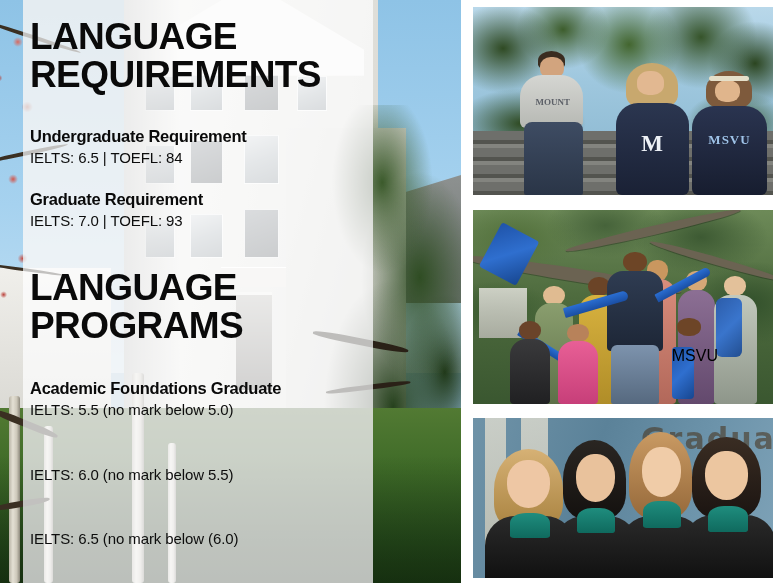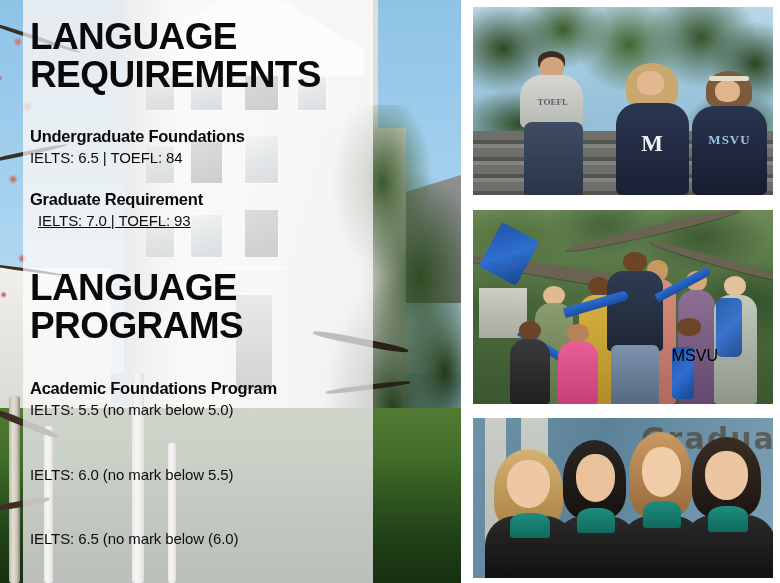--- a/index.html
+++ b/index.html
@@ -158,21 +158,21 @@
   }
   .detail {
     position:absolute;
     font-size:15px; font-weight:400; color:#0d0d0d;
     letter-spacing:-.1px; white-space:nowrap;
   }
 
   #ug-title  { left:0; top:127px; }
   #ug-detail { left:0; top:149px; }
   #gr-title  { left:0; top:190px; }
-  #gr-detail { left:8px; top:212px;text-decoration:underline; }
+  #gr-detail { left:0; top:212px; }
 
   #afp-title  { left:0; top:379px; }
   #afp-detail { left:0; top:401px; }
   #ubp-title  { left:0; top:444px; }
   #ubp-detail { left:0; top:466px; }
   #gpp-title  { left:0; top:508px; }
   #gpp-detail { left:0; top:530px; }
 
   
   .rphoto {
@@ -332,47 +332,47 @@
       <div class="limb" style="left:-8px;  top:86%; width:58px; height:6px; transform:rotate(-10deg); border-radius:40%;"></div>
     </div>
 
     <div id="text-scrim"></div>
   </div>
 
   <div id="text-block">
     <div class="big-head" id="head-requirements">LANGUAGE
 REQUIREMENTS</div>
 
-    <div class="sub-head" id="ug-title">Undergraduate Foundations</div>
+    <div class="sub-head" id="ug-title">Undergraduate Requirement</div>
     <div class="detail" id="ug-detail">IELTS: 6.5   |   TOEFL: 84</div>
 
     <div class="sub-head" id="gr-title">Graduate Requirement</div>
     <div class="detail" id="gr-detail">IELTS: 7.0   |   TOEFL: 93</div>
 
     <div class="big-head" id="head-programs">LANGUAGE
 PROGRAMS</div>
 
-    <div class="sub-head" id="afp-title">Academic Foundations Program</div>
+    <div class="sub-head" id="afp-title">Academic Foundations Graduate</div>
     <div class="detail" id="afp-detail">IELTS: 5.5 (no mark below 5.0)</div>
 
     <div class="detail" id="ubp-detail">IELTS: 6.0 (no mark below 5.5)</div>
 
     <div class="detail" id="gpp-detail">IELTS: 6.5 (no mark below (6.0)</div>
   </div>
 
   <div class="rphoto" id="photo-students-steps">
     <div class="p1-sky"></div>
     <div class="p1-foliage"></div>
     <div class="p1-steps"></div>
 
     <div class="p1-person" style="left:14%; width:30%; height:78%;">
       <div class="p1-hair" style="left:26%; top:2%;  width:30%; height:13%; background:#3a2c20;"></div>
       <div class="p1-head" style="left:28%; top:6%;  width:26%; height:14%; background:#d2a47e;"></div>
       <div class="p1-torso" style="left:6%;  top:18%; width:70%; height:36%; background:linear-gradient(#d5d6d2,#b6b8b3);"></div>
-      <div class="p1-logo" style="left:16%; top:34%; width:52%; font-size:9px; color:#5d6168;">TOEFL</div>
+      <div class="p1-logo" style="left:16%; top:34%; width:52%; font-size:9px; color:#5d6168;">MOUNT</div>
       <div class="p1-torso" style="left:10%; top:50%; width:66%; height:50%; background:linear-gradient(#3e4c63,#2a3547); border-radius:8px 8px 2px 2px;"></div>
     </div>
 
     <div class="p1-person" style="left:47%; width:26%; height:70%;">
       <div class="p1-hair" style="left:16%; top:0%;  width:66%; height:34%; background:#c8a86e;"></div>
       <div class="p1-head" style="left:30%; top:6%;  width:34%; height:18%; background:#e2b891;"></div>
       <div class="p1-torso" style="left:2%;  top:30%; width:94%; height:70%; background:linear-gradient(#2b3650,#1a2135);"></div>
       <div class="p1-logo" style="left:28%; top:52%; width:42%; font-size:23px; color:#eef2f7;">M</div>
     </div>
 

